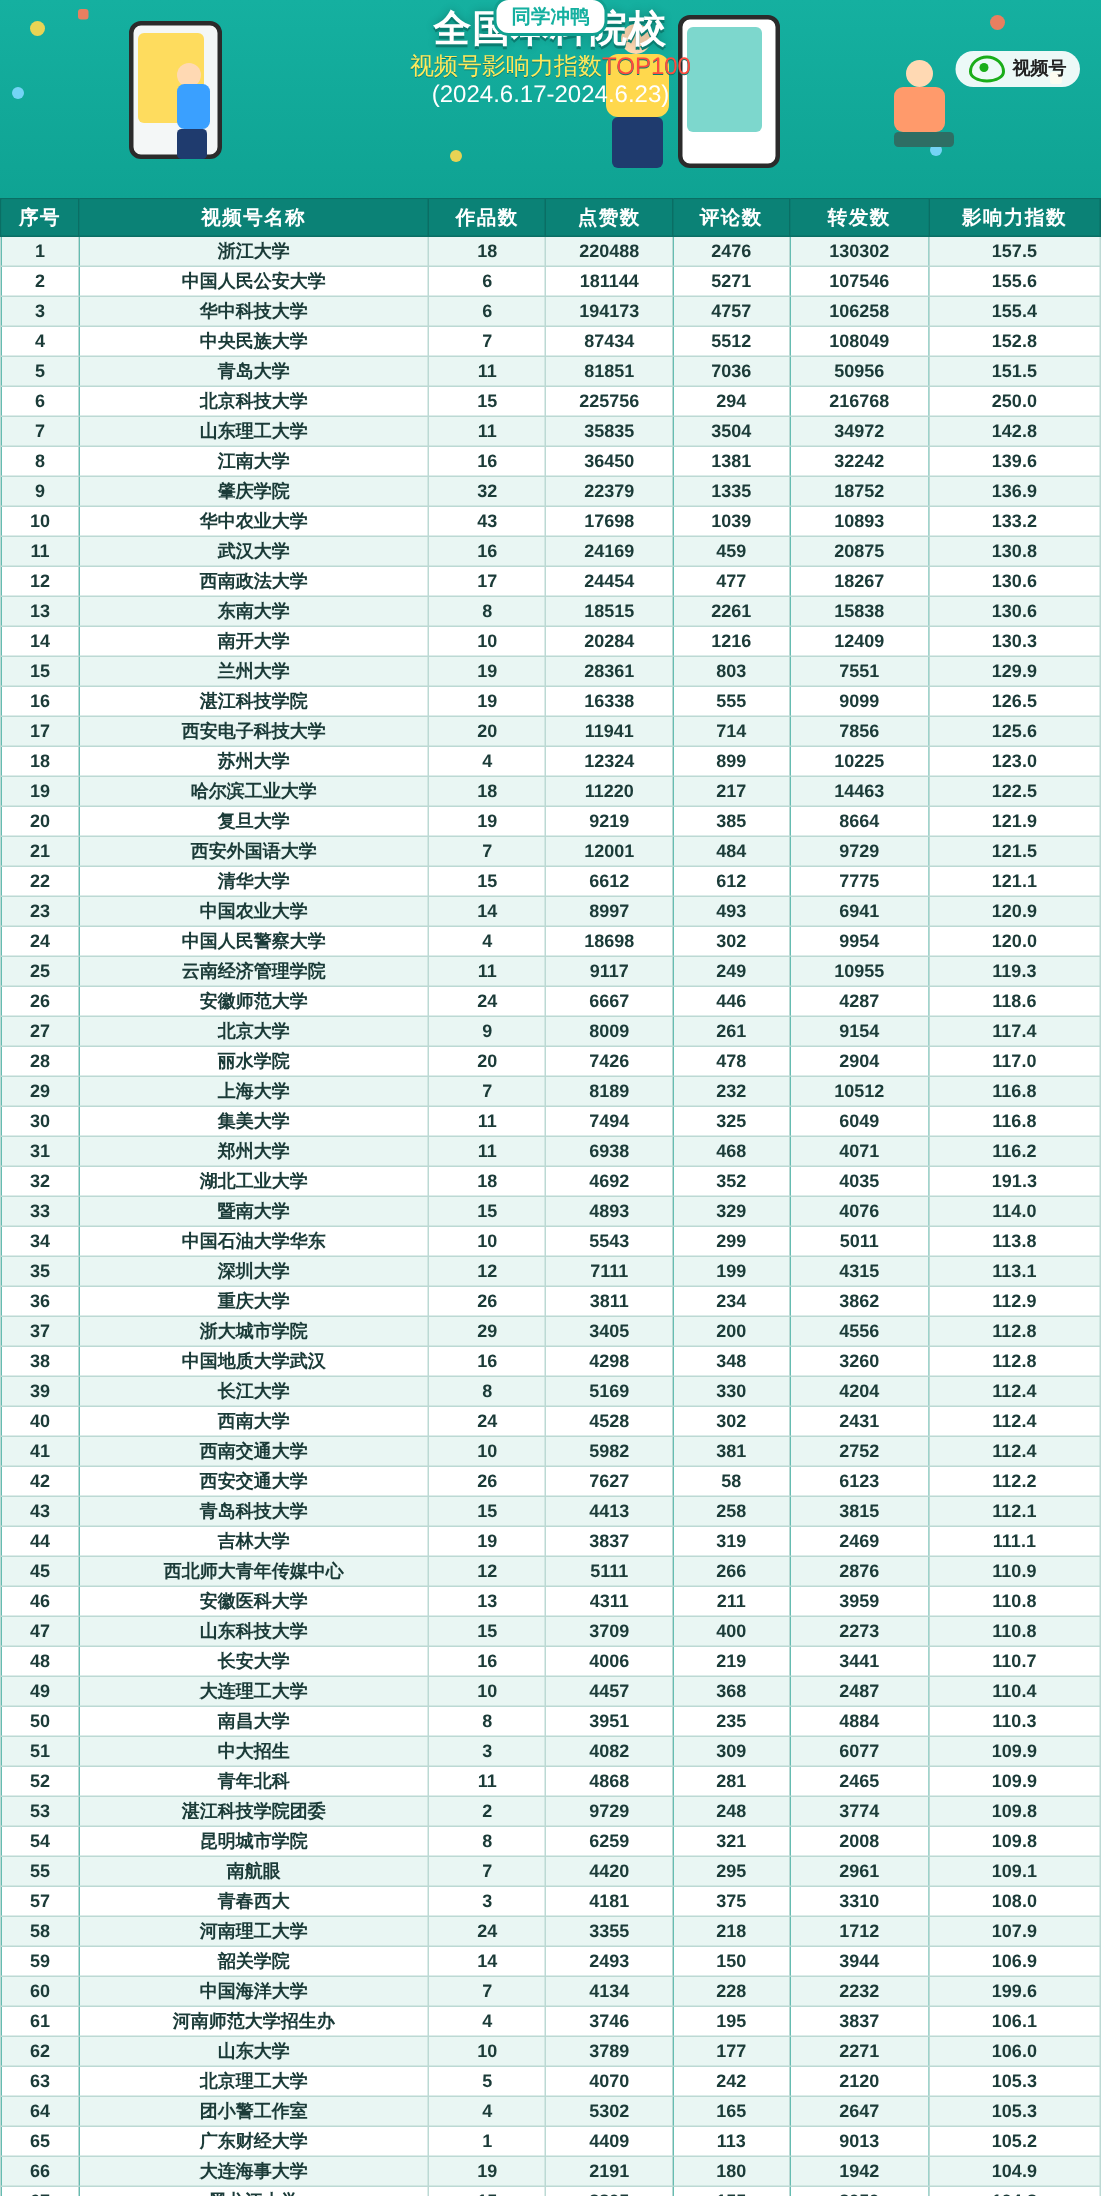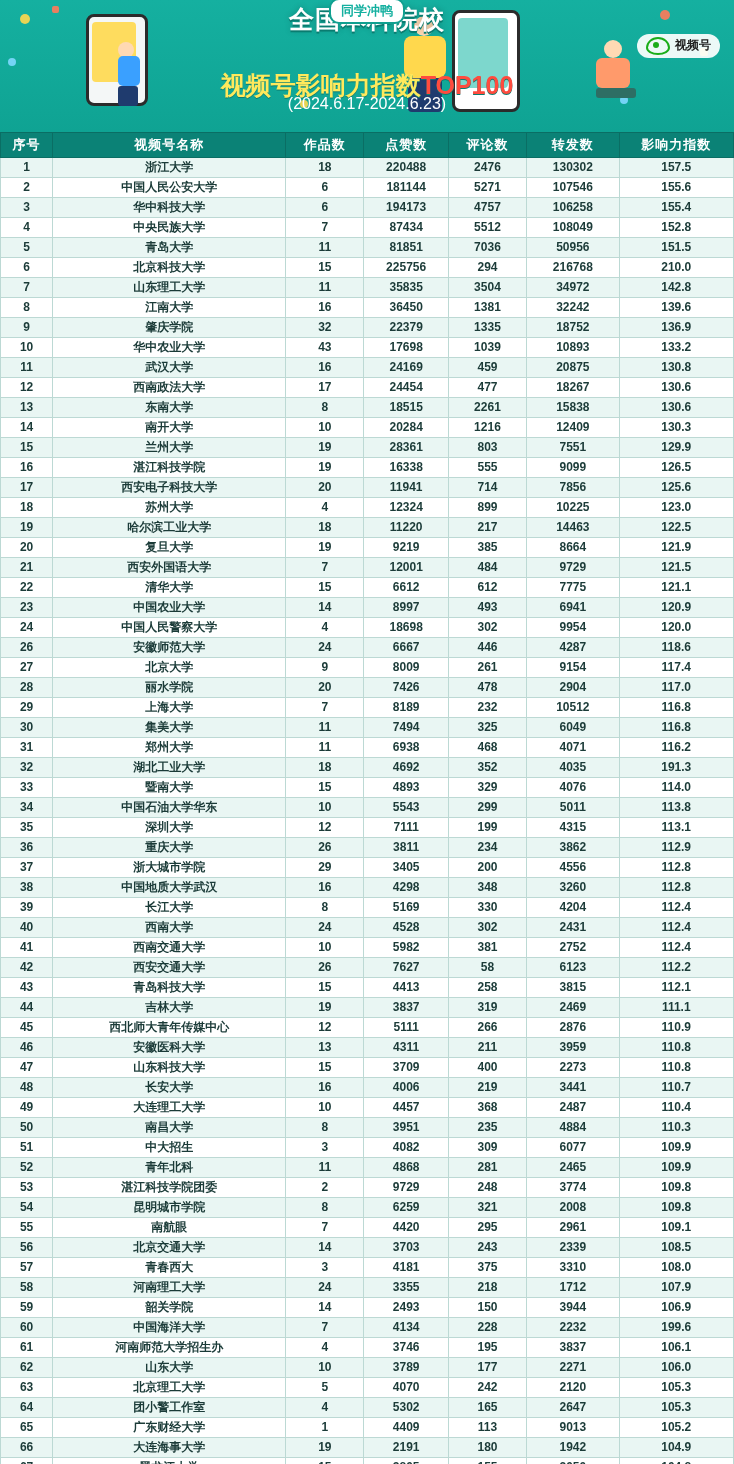--- a/index.html
+++ b/index.html
@@ -29,23 +29,22 @@
   .banner-center{
     position:absolute;left:50%;top:4px;transform:translateX(-50%);
     width:370px;text-align:center;z-index:6;
   }
   .title-main{
     font-size:25px;font-weight:bold;color:#ffffff;letter-spacing:1px;
     text-shadow:0 2px 0 #0a7c70, 0 0 6px rgba(0,0,0,.25);
     line-height:30px;
   }
   .title-sub{
-    font-size:25px;font-weight:bold;color:#ffe95c;line-height:22px;
+    font-size:16px;font-weight:normal;color:#ffe95c;line-height:22px;
     text-shadow:0 1px 0 #0a7c70;
-    margin-top:40px;
   }
   .title-sub .red{color:#ff4b3e;}
   .title-date{
     font-size:16px;color:#ffffff;line-height:16px;
   }
   .tag-top{
     position:absolute;left:50%;top:-2px;transform:translateX(-50%);
     z-index:7;
   }
   .tag-pill{
@@ -240,21 +239,21 @@
           <td>50956</td>
           <td>151.5</td>
         </tr>
         <tr>
           <td>6</td>
           <td class="name">北京科技大学</td>
           <td>15</td>
           <td>225756</td>
           <td>294</td>
           <td>216768</td>
-          <td>210.0</td>
+          <td>250.0</td>
         </tr>
         <tr>
           <td>7</td>
           <td class="name">山东理工大学</td>
           <td>11</td>
           <td>35835</td>
           <td>3504</td>
           <td>34972</td>
           <td>142.8</td>
         </tr>
@@ -405,20 +404,29 @@
         <tr>
           <td>24</td>
           <td class="name">中国人民警察大学</td>
           <td>4</td>
           <td>18698</td>
           <td>302</td>
           <td>9954</td>
           <td>120.0</td>
         </tr>
         <tr>
+          <td>25</td>
+          <td class="name">云南经济管理学院</td>
+          <td>11</td>
+          <td>9117</td>
+          <td>249</td>
+          <td>10955</td>
+          <td>119.3</td>
+        </tr>
+        <tr>
           <td>26</td>
           <td class="name">安徽师范大学</td>
           <td>24</td>
           <td>6667</td>
           <td>446</td>
           <td>4287</td>
           <td>118.6</td>
         </tr>
         <tr>
           <td>27</td>
@@ -675,29 +683,20 @@
         <tr>
           <td>55</td>
           <td class="name">南航眼</td>
           <td>7</td>
           <td>4420</td>
           <td>295</td>
           <td>2961</td>
           <td>109.1</td>
         </tr>
         <tr>
-          <td>56</td>
-          <td class="name">北京交通大学</td>
-          <td>14</td>
-          <td>3703</td>
-          <td>243</td>
-          <td>2339</td>
-          <td>108.5</td>
-        </tr>
-        <tr>
           <td>57</td>
           <td class="name">青春西大</td>
           <td>3</td>
           <td>4181</td>
           <td>375</td>
           <td>3310</td>
           <td>108.0</td>
         </tr>
         <tr>
           <td>58</td>

